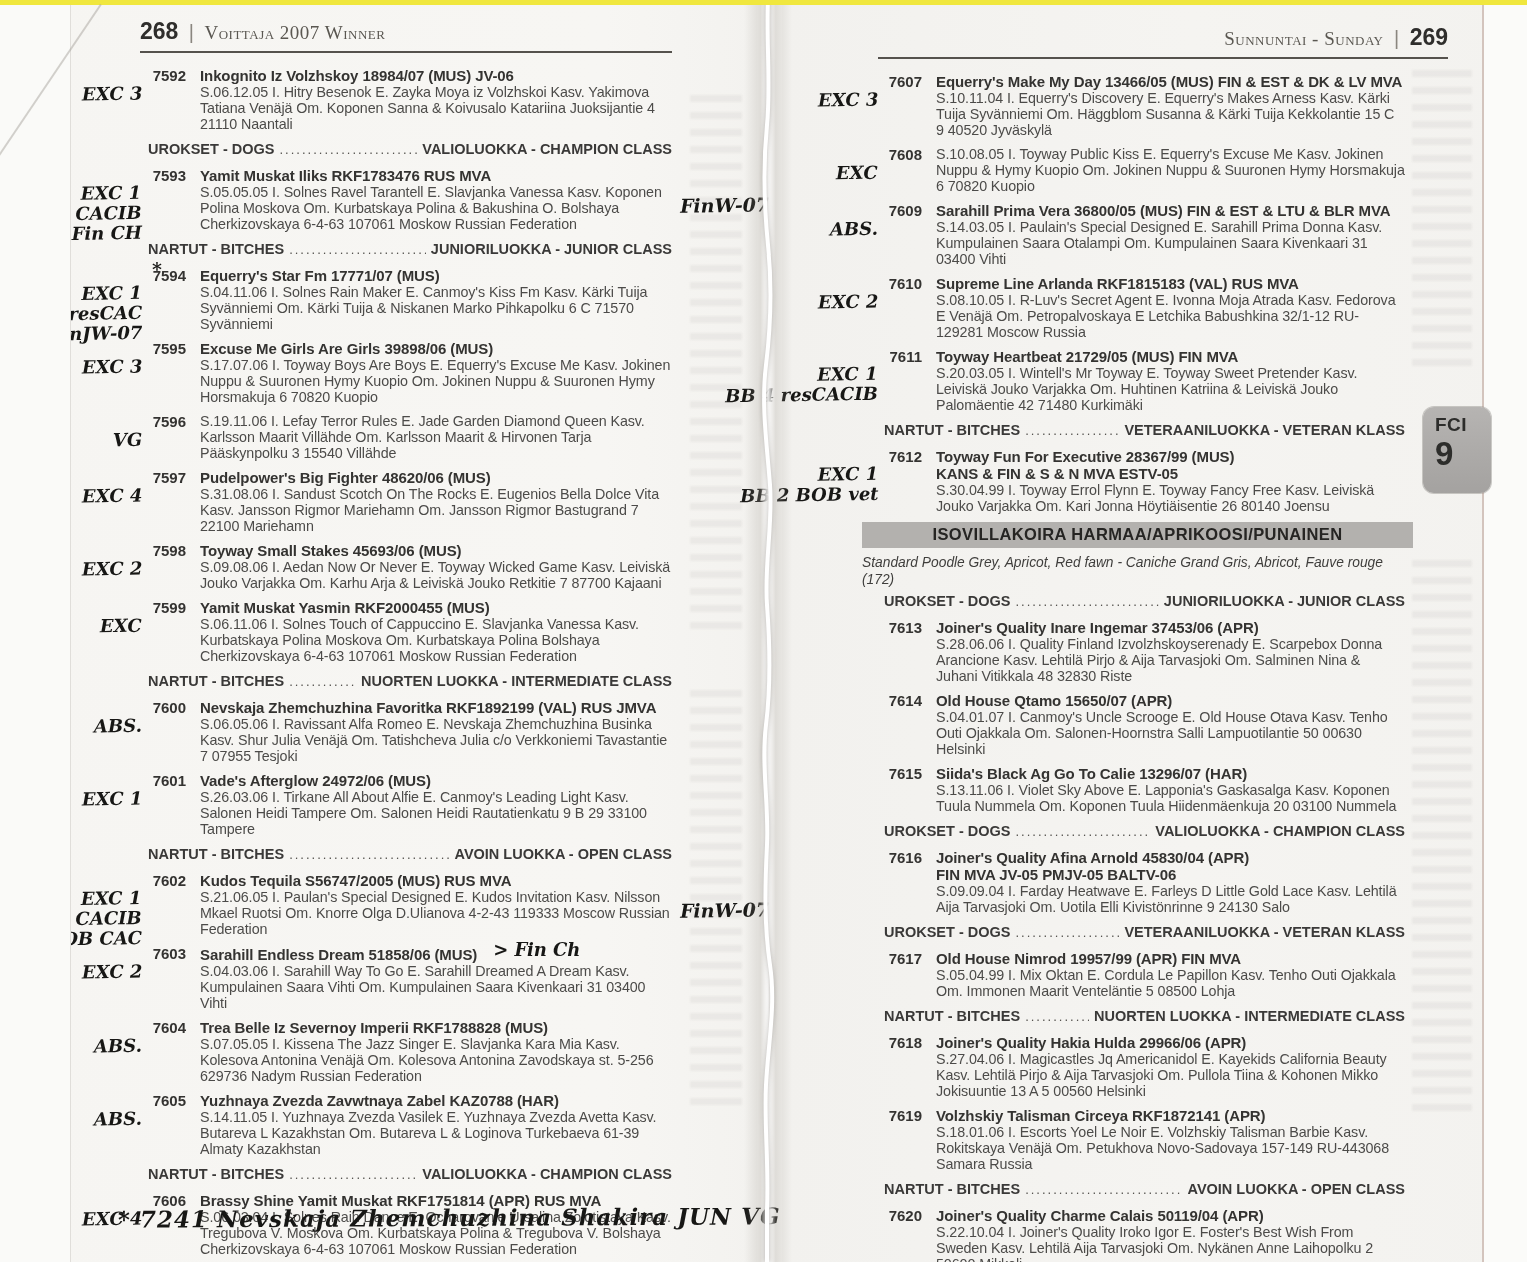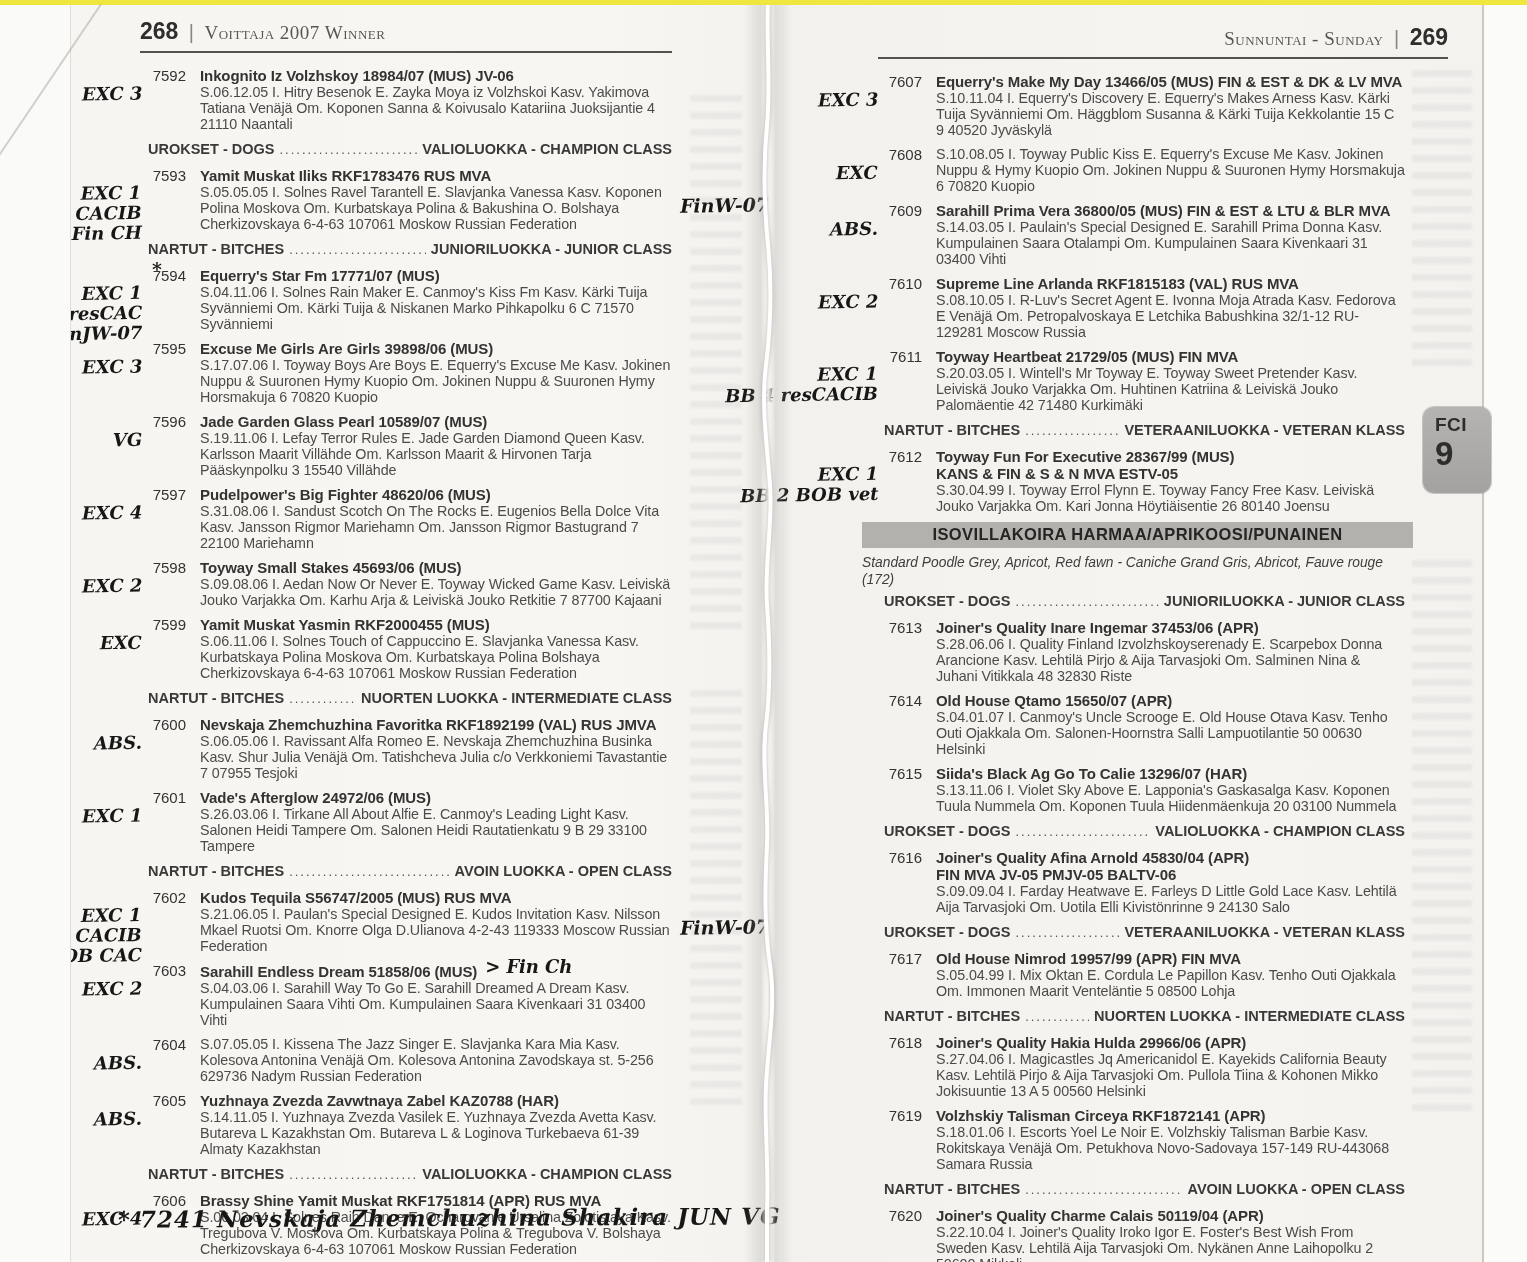--- a/index.html
+++ b/index.html
@@ -24,40 +24,40 @@
   #page-right{left:782px;width:745px;padding:20px 122px 0 102px;background:linear-gradient(90deg,#f2f1ee 0%,#f5f4f1 55%,#f3f2ef 100%);}
   
   .pagehead{border-bottom:2px solid #55524d;padding-bottom:6px;margin-bottom:14px;white-space:nowrap;}
   #page-left .pagehead{margin-left:-8px;}
   #page-right .pagehead{text-align:right;margin-right:-43px;margin-left:-6px;}
   .pgnum{font-size:23px;font-weight:bold;color:#2f2e2c;letter-spacing:0;}
   .pgsep{font-size:20px;color:#8a867f;margin:0 6px;font-weight:normal;}
   .pgtitle{font-family:"Liberation Serif",serif;font-variant:small-caps;font-size:19px;color:#5a5751;letter-spacing:.5px;}
   
   .entry{position:relative;display:flex;margin-bottom:8px;}
-  .num{width:38px;margin-right:14px;text-align:right;font-weight:normal;font-size:15px;
+  .num{width:38px;margin-right:14px;text-align:right;font-weight:bold;font-size:15px;
        color:#343331;flex:0 0 auto;line-height:17px;}
   .ebody{flex:1;min-width:0;}
   .etitle{font-weight:bold;font-size:15px;color:#343331;line-height:17px;letter-spacing:-.1px;}
   .edetails{font-size:14.3px;line-height:16px;color:#4c4b49;letter-spacing:-.1px;}
   .classrow{display:flex;align-items:baseline;font-weight:bold;font-size:14.5px;color:#3a3938;
             margin:4px 0 8px;line-height:18px;}
   .leader{flex:1;overflow:hidden;white-space:nowrap;margin:0 5px;color:#55534f;font-weight:normal;}
   .leader::after{content:"..................................................................................................................................";letter-spacing:2px;font-size:13px;}
   .sectionbar{background:#b3b1ae;color:#262523;font-weight:bold;font-size:16.5px;letter-spacing:.4px;
               text-align:center;padding:3px 14px 4px;margin:4px -8px 6px -22px;}
   .subtitle{font-style:italic;font-size:13.8px;color:#3f3e3c;margin:0 0 4px -22px;line-height:17px;}
   
   .hw{font-family:"DejaVu Serif",serif;font-style:italic;font-weight:bold;color:#171715;}
   .annstack{position:absolute;right:calc(100% + 6px);top:17px;text-align:right;white-space:nowrap;
             transform:rotate(-1deg);}
   .annline{font-size:18px;line-height:20px;}
   .rightnote{position:absolute;left:calc(100% + 8px);top:27px;font-size:19px;white-space:nowrap;
              transform:rotate(-1deg);}
-  .titlenote{font-size:18px;margin-left:8px;position:relative;top:-4px;}
+  .titlenote{font-size:18px;margin-left:16px;position:relative;top:-4px;}
   .star{position:absolute;left:4px;top:-9px;font-size:19px;}
   .footnote{position:absolute;left:118px;top:1200px;font-size:23px;letter-spacing:1px;white-space:nowrap;
             transform:rotate(-.3deg);}
   
   .fcitab{position:absolute;left:1423px;top:407px;width:68px;height:86px;border-radius:11px;
           background:linear-gradient(180deg,#b6b4b2 0%,#a4a2a0 100%);box-shadow:0 0 0 1px rgba(130,127,123,.4);
           box-sizing:border-box;padding:7px 0 0 12px;color:#2d2d2b;}
   .fcitab .l1{font-size:19px;font-weight:bold;line-height:22px;letter-spacing:.5px;}
   .fcitab .l2{font-size:33px;font-weight:bold;line-height:36px;}
 </style>
@@ -125,21 +125,20 @@
             <div class="etitle"><span>Excuse Me Girls Are Girls 39898/06 (MUS)</span></div>
             <div class="edetails">S.17.07.06 I. Toyway Boys Are Boys E. Equerry's Excuse Me Kasv. Jokinen Nuppu &amp; Suuronen Hymy Kuopio Om. Jokinen Nuppu &amp; Suuronen Hymy Horsmakuja 6 70820 Kuopio</div>
           </div>
           <div class="annstack">
             <div class="hw annline">EXC 3</div>
           </div>
         </div>
         <div class="entry">
           <div class="num">7596</div>
           <div class="ebody">
-            <div class="etitle"><span>Jade Garden Glass Pearl 10589/07 (MUS)</span></div>
             <div class="edetails">S.19.11.06 I. Lefay Terror Rules E. Jade Garden Diamond Queen Kasv. Karlsson Maarit Villähde Om. Karlsson Maarit &amp; Hirvonen Tarja Pääskynpolku 3 15540 Villähde</div>
           </div>
           <div class="annstack">
             <div class="hw annline">VG</div>
           </div>
         </div>
         <div class="entry">
           <div class="num">7597</div>
           <div class="ebody">
             <div class="etitle"><span>Pudelpower's Big Fighter 48620/06 (MUS)</span></div>
@@ -218,20 +217,21 @@
             <div class="etitle"><span>Sarahill Endless Dream 51858/06 (MUS)</span><span class="hw titlenote">&gt; Fin Ch</span></div>
             <div class="edetails">S.04.03.06 I. Sarahill Way To Go E. Sarahill Dreamed A Dream Kasv. Kumpulainen Saara Vihti Om. Kumpulainen Saara Kivenkaari 31 03400 Vihti</div>
           </div>
           <div class="annstack">
             <div class="hw annline">EXC 2</div>
           </div>
         </div>
         <div class="entry">
           <div class="num">7604</div>
           <div class="ebody">
+            <div class="etitle"><span>Trea Belle Iz Severnoy Imperii RKF1788828 (MUS)</span></div>
             <div class="edetails">S.07.05.05 I. Kissena The Jazz Singer E. Slavjanka Kara Mia Kasv. Kolesova Antonina Venäjä Om. Kolesova Antonina Zavodskaya st. 5-256 629736 Nadym Russian Federation</div>
           </div>
           <div class="annstack">
             <div class="hw annline">ABS.</div>
           </div>
         </div>
         <div class="entry">
           <div class="num">7605</div>
           <div class="ebody">
             <div class="etitle"><span>Yuzhnaya Zvezda Zavwtnaya Zabel KAZ0788 (HAR)</span></div>

